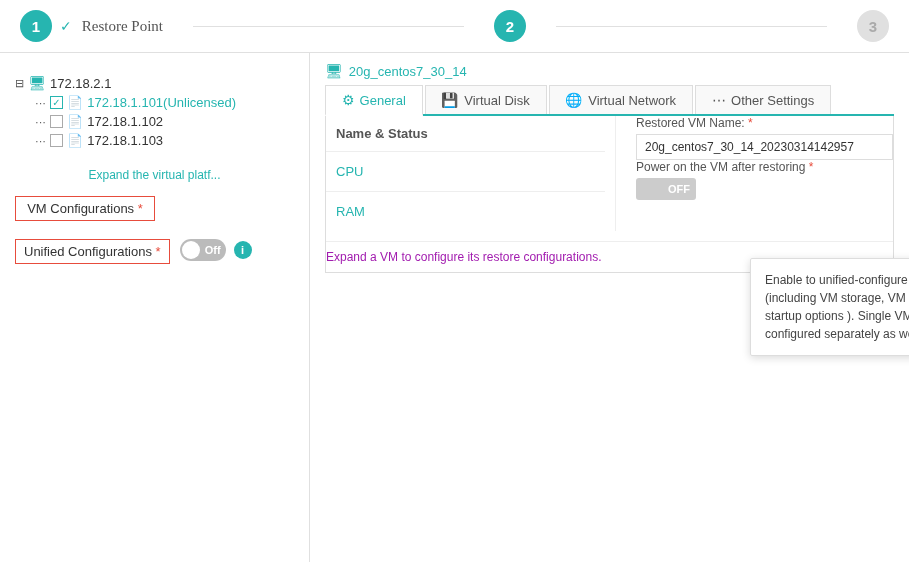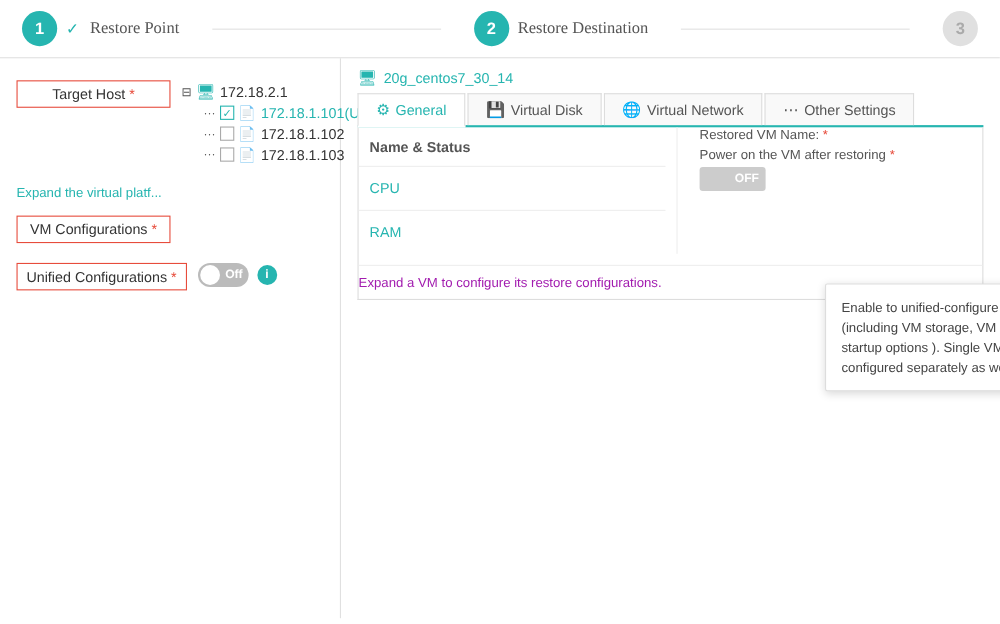--- a/index.html
+++ b/index.html
@@ -136,39 +136,34 @@
       <span>1</span>
     </div>
     <span class="step-check">✓</span>
     <span class="step-label">Restore Point</span>
   </div>
   <div class="step-divider"></div>
   <div class="step">
     <div class="step-circle active">
       <span>2</span>
     </div>
-    <span class="step-label">Restore Destination</span>
   </div>
   <div class="step-divider"></div>
   <div class="step">
     <div class="step-circle inactive">
       <span>3</span>
     </div>
   </div>
 </div>
 
 <div class="main">
 
   <div class="left-panel">
 
     <div class="field-row">
-      <div class="field-label-box">
-        <span>Target Host</span>
-        <span class="required"> *</span>
-      </div>
 
       <div class="tree">
         <div class="tree-item">
           <span class="expand">⊟</span>
           <span class="tree-icon-server">🖥</span>
           <span>172.18.2.1</span>
         </div>
         <div class="tree-children">
           <div class="tree-item checked">
             <span class="expand">···</span>
@@ -185,21 +180,21 @@
           <div class="tree-item">
             <span class="expand">···</span>
             <span class="checkbox-sq"></span>
             <span class="tree-icon-vm">📄</span>
             <span class="vm-label">172.18.1.103</span>
           </div>
         </div>
       </div>
     </div>
 
-    <div style="font-size:12px;color:#26b5b0;margin-bottom:14px;">
+    <div style="font-size:12px;color:#26b5b0;margin-bottom:14px;text-align:center;">
       <span>Expand the virtual platf...</span>
     </div>
 
     <div class="field-row">
       <div class="field-label-box">
         <span>VM Configurations</span>
         <span class="required"> *</span>
       </div>
     </div>
 
@@ -263,20 +258,21 @@
             <span>RAM</span>
           </div>
         </div>
 
         <div class="config-right">
           <div class="form-row">
             <div class="form-label">
               <span>Restored VM Name:</span>
               <span class="required-star"> *</span>
             </div>
+            <input class="form-input" type="text" value="20g_centos7_30_14_20230314142957" style="">
           </div>
           <div class="form-row">
             <div class="form-label">
               <span>Power on the VM after restoring</span>
               <span class="required-star">*</span>
             </div>
             <div class="power-toggle">
               <span class="power-toggle-label">OFF</span>
             </div>
           </div>

